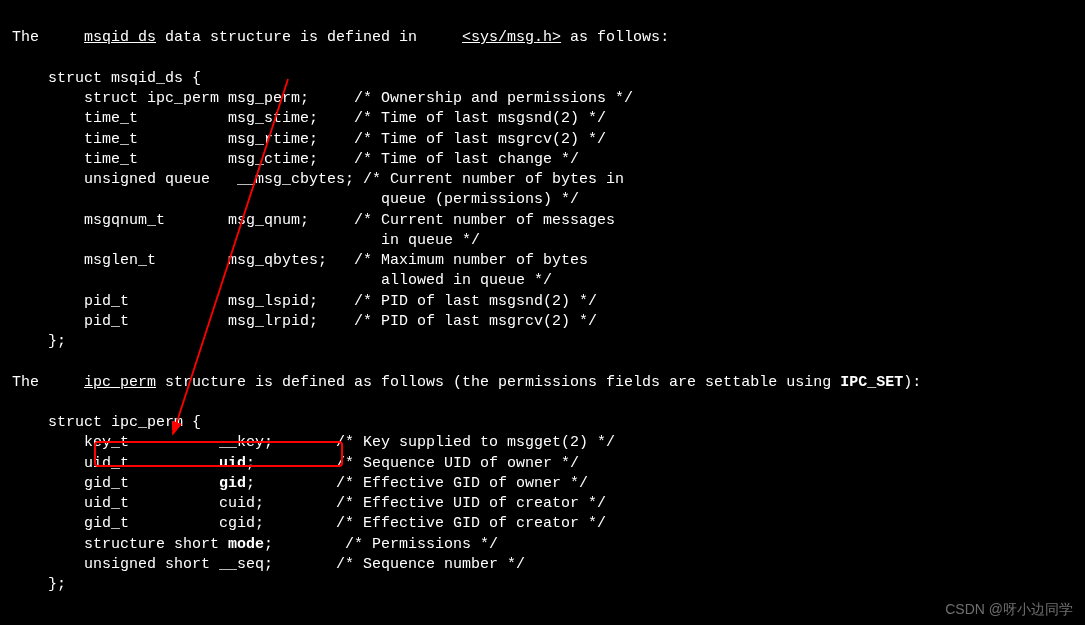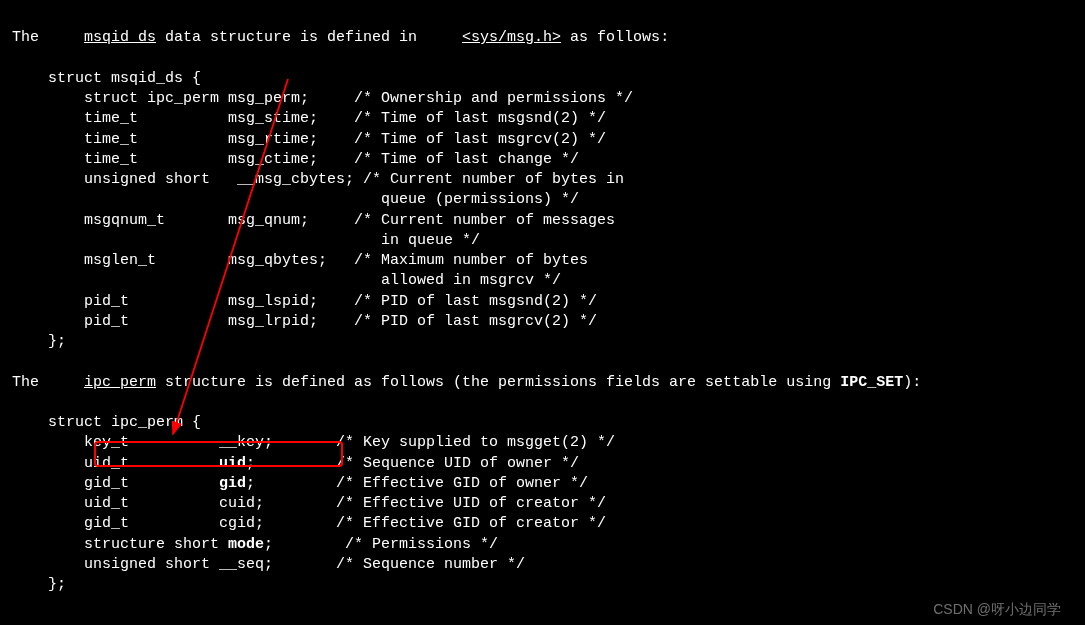--- a/index.html
+++ b/index.html
@@ -25,45 +25,45 @@
   .annot{
     position:absolute;
     pointer-events:none;
   }
   .box{
     border:2px solid #ff0000;
     border-radius:4px;
   }
   .watermark{
     position:absolute;
-    right:24px;
+    right:12px;
     bottom:6px;
     color:rgba(200,200,200,0.55);
     font-family:Arial,sans-serif;
     font-size:14px;
     white-space:nowrap;
   }
 </style>
 </head>
 <body>
 
 <div class="page">
 <span><span>The </span><span class="ul">msqid_ds</span><span> data structure is defined in </span><span class="ul">&lt;sys/msg.h&gt;</span><span> as follows:</span></span>
 
 <span>    struct msqid_ds {</span>
 <span>        struct ipc_perm msg_perm;     /* Ownership and permissions */</span>
 <span>        time_t          msg_stime;    /* Time of last msgsnd(2) */</span>
 <span>        time_t          msg_rtime;    /* Time of last msgrcv(2) */</span>
 <span>        time_t          msg_ctime;    /* Time of last change */</span>
-<span>        unsigned short   __msg_cbytes; /* Current number of bytes in</span>
+<span>        unsigned queue   __msg_cbytes; /* Current number of bytes in</span>
 <span>                                         queue (permissions) */</span>
 <span>        msgqnum_t       msg_qnum;     /* Current number of messages</span>
 <span>                                         in queue */</span>
 <span>        msglen_t        msg_qbytes;   /* Maximum number of bytes</span>
-<span>                                         allowed in msgrcv */</span>
+<span>                                         allowed in queue */</span>
 <span>        pid_t           msg_lspid;    /* PID of last msgsnd(2) */</span>
 <span>        pid_t           msg_lrpid;    /* PID of last msgrcv(2) */</span>
 <span>    };</span>
 
 <span><span>The </span><span class="ul">ipc_perm</span><span> structure is defined as follows (the permissions fields are settable using </span><span class="b">IPC_SET</span><span>):</span></span>
 
 <span>    struct ipc_perm {</span>
 <span><span>        key_t          </span><span>__key;</span><span>       /* Key supplied to msgget(2) */</span></span>
 <span><span>        uid_t          </span><span class="b">uid</span><span>;         /* Sequence UID of owner */</span></span>
 <span><span>        gid_t          </span><span class="b">gid</span><span>;         /* Effective GID of owner */</span></span>

